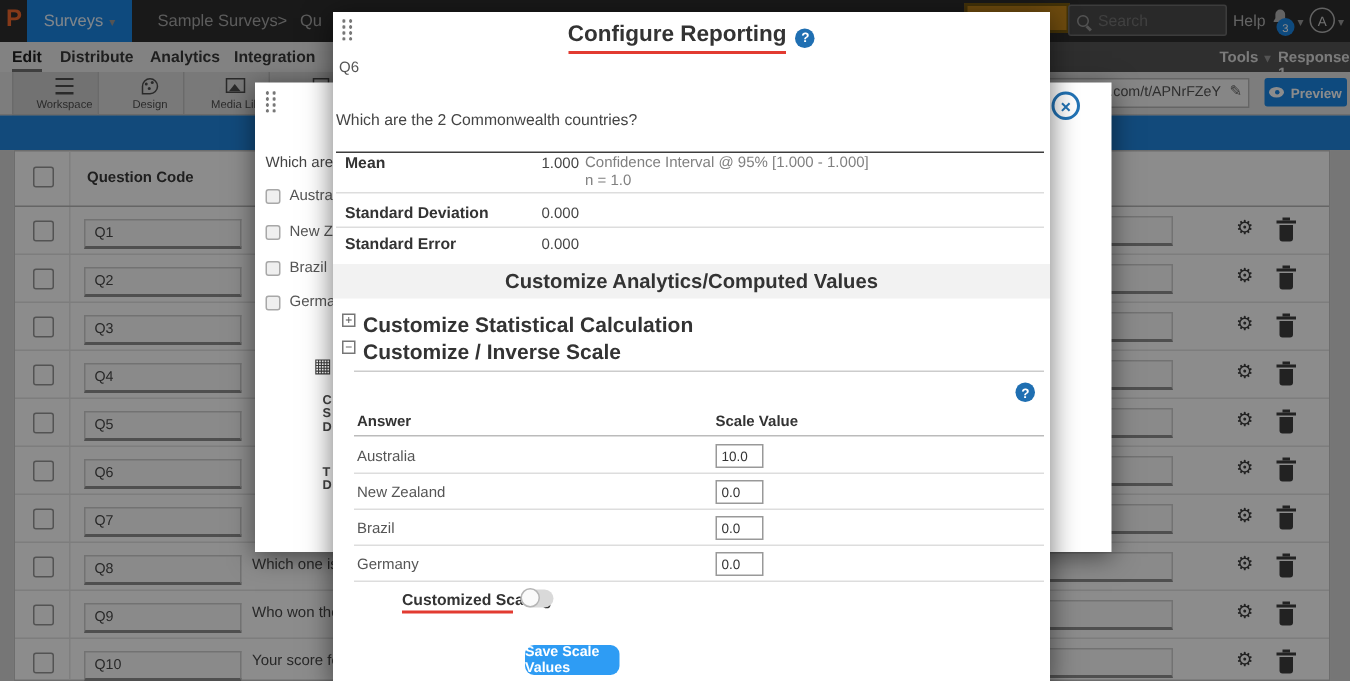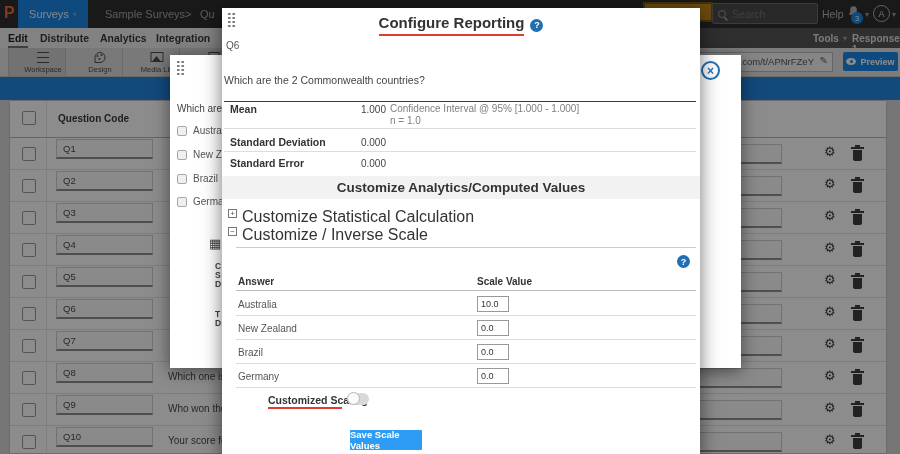--- a/index.html
+++ b/index.html
@@ -62,21 +62,21 @@
 
   .bluebar{left:0;top:77px;width:900px;height:23px;background:#2187e0;}
 
   
   .card{left:9px;top:100px;width:878px;height:354px;background:#fff;border:1px solid #c6c6c6;box-sizing:border-box;}
   .col-div{position:absolute;left:36px;top:0;bottom:0;border-left:1px solid #e8e8e8;}
   .thead{position:absolute;left:0;top:0;width:100%;height:37px;border-bottom:1px solid #b8b8b8;box-sizing:border-box;}
   .thead-lbl{position:absolute;left:48px;top:12px;font-size:10px;font-weight:bold;color:#3a3a3a;}
   .chk{position:absolute;width:14px;height:14px;border:1.5px solid #979797;border-radius:2px;box-sizing:border-box;}
   .trow{position:absolute;left:0;width:100%;height:32px;border-bottom:1px solid #e4e4e4;box-sizing:border-box;}
-  .qbox{position:absolute;left:46px;top:1px;width:97px;height:20px;background:#fcfcfc;border:1px solid #cfcfcf;
+  .qbox{position:absolute;left:46px;top:8px;width:105px;height:20px;background:#fcfcfc;border:1px solid #cfcfcf;
     border-bottom:2px solid #909090;box-sizing:border-box;font-size:9.5px;color:#4a4a4a;padding:3px 0 0 6px;}
   .mini{position:absolute;left:672px;top:6px;width:100px;height:20px;background:#fcfcfc;border:1px solid #cfcfcf;
     border-bottom:2px solid #909090;box-sizing:border-box;}
   .rowtext{position:absolute;left:158px;top:9px;font-size:10px;color:#4a4a4a;white-space:nowrap;}
   .gear{position:absolute;left:814px;top:7px;font-size:13px;color:#3f3f3f;line-height:1;}
   .trash{position:absolute;left:843px;top:12px;width:9px;height:11px;background:#3f3f3f;border-radius:0 0 2px 2px;}
   .trash:before{content:"";position:absolute;left:-2px;top:-3px;width:13px;height:2px;background:#3f3f3f;}
   .trash:after{content:"";position:absolute;left:2px;top:-5px;width:5px;height:2px;background:#3f3f3f;}
 
   .overlay{left:0;top:0;width:900px;height:454px;background:rgba(0,0,0,0.45);}
@@ -103,31 +103,31 @@
   .line{position:absolute;height:0;border-top:1px solid #ddd;}
   .line.dark{border-top:1.5px solid #3d3d3d;}
   .line.mid{border-top:1px solid #bbb;}
   .stat-lbl{font-size:10.5px;font-weight:bold;color:#333;position:absolute;left:8px;}
   .stat-val{font-size:10px;color:#444;position:absolute;left:130px;width:34px;text-align:right;}
   .stat-note{font-size:10px;color:#808080;position:absolute;left:168px;white-space:nowrap;}
   .gray-band{left:0;top:168px;width:100%;height:23px;background:#f2f2f2;display:flex;align-items:center;justify-content:center;
     font-size:13.5px;font-weight:600;color:#333;}
   .sq{width:9px;height:9px;border:1px solid #767676;box-sizing:border-box;font-size:8px;line-height:7px;text-align:center;
     color:#555;position:absolute;left:6px;background:#fff;}
-  .sec-lbl{position:absolute;left:20px;font-size:16px;font-weight:normal;color:#333;white-space:nowrap;}
+  .sec-lbl{position:absolute;left:20px;font-size:14px;font-weight:bold;color:#333;white-space:nowrap;}
   .tbl-head{font-size:10px;font-weight:bold;color:#333;position:absolute;}
   .ans-lbl{font-size:10px;color:#555;position:absolute;left:16px;white-space:nowrap;}
   .scale-input{position:absolute;left:255px;width:27px;height:14px;border:1px solid #999;font-size:9px;color:#333;
     padding:0 0 0 3px;box-sizing:content-box;font-family:"Liberation Sans",sans-serif;}
   .cs-lbl{left:46px;top:386px;font-size:10.5px;font-weight:bold;color:#333;}
   .cs-underline{left:46px;top:399px;width:74px;height:2px;background:#e23b31;}
   .toggle{left:125px;top:385px;width:22px;height:12px;background:#d9d9d9;border-radius:6px;}
   .toggle .knob{position:absolute;left:0;top:-1px;width:13px;height:13px;background:#fafafa;border:1px solid #b5b5b5;
     border-radius:50%;box-sizing:border-box;}
-  .save-btn{left:128px;top:422px;width:72px;height:20px;background:#2e9cf4;border-radius:1px;color:#fff;
+  .save-btn{left:128px;top:422px;width:63px;height:20px;background:#2e9cf4;border-radius:6px;color:#fff;
     font-size:9.5px;font-weight:bold;display:flex;align-items:center;justify-content:center;}
 </style>
 </head>
 <body>
 
 <div id="app">
 
   <div class="abs navbar">
     <span class="abs logo-p">P</span>
     <div class="abs surveys-btn">

